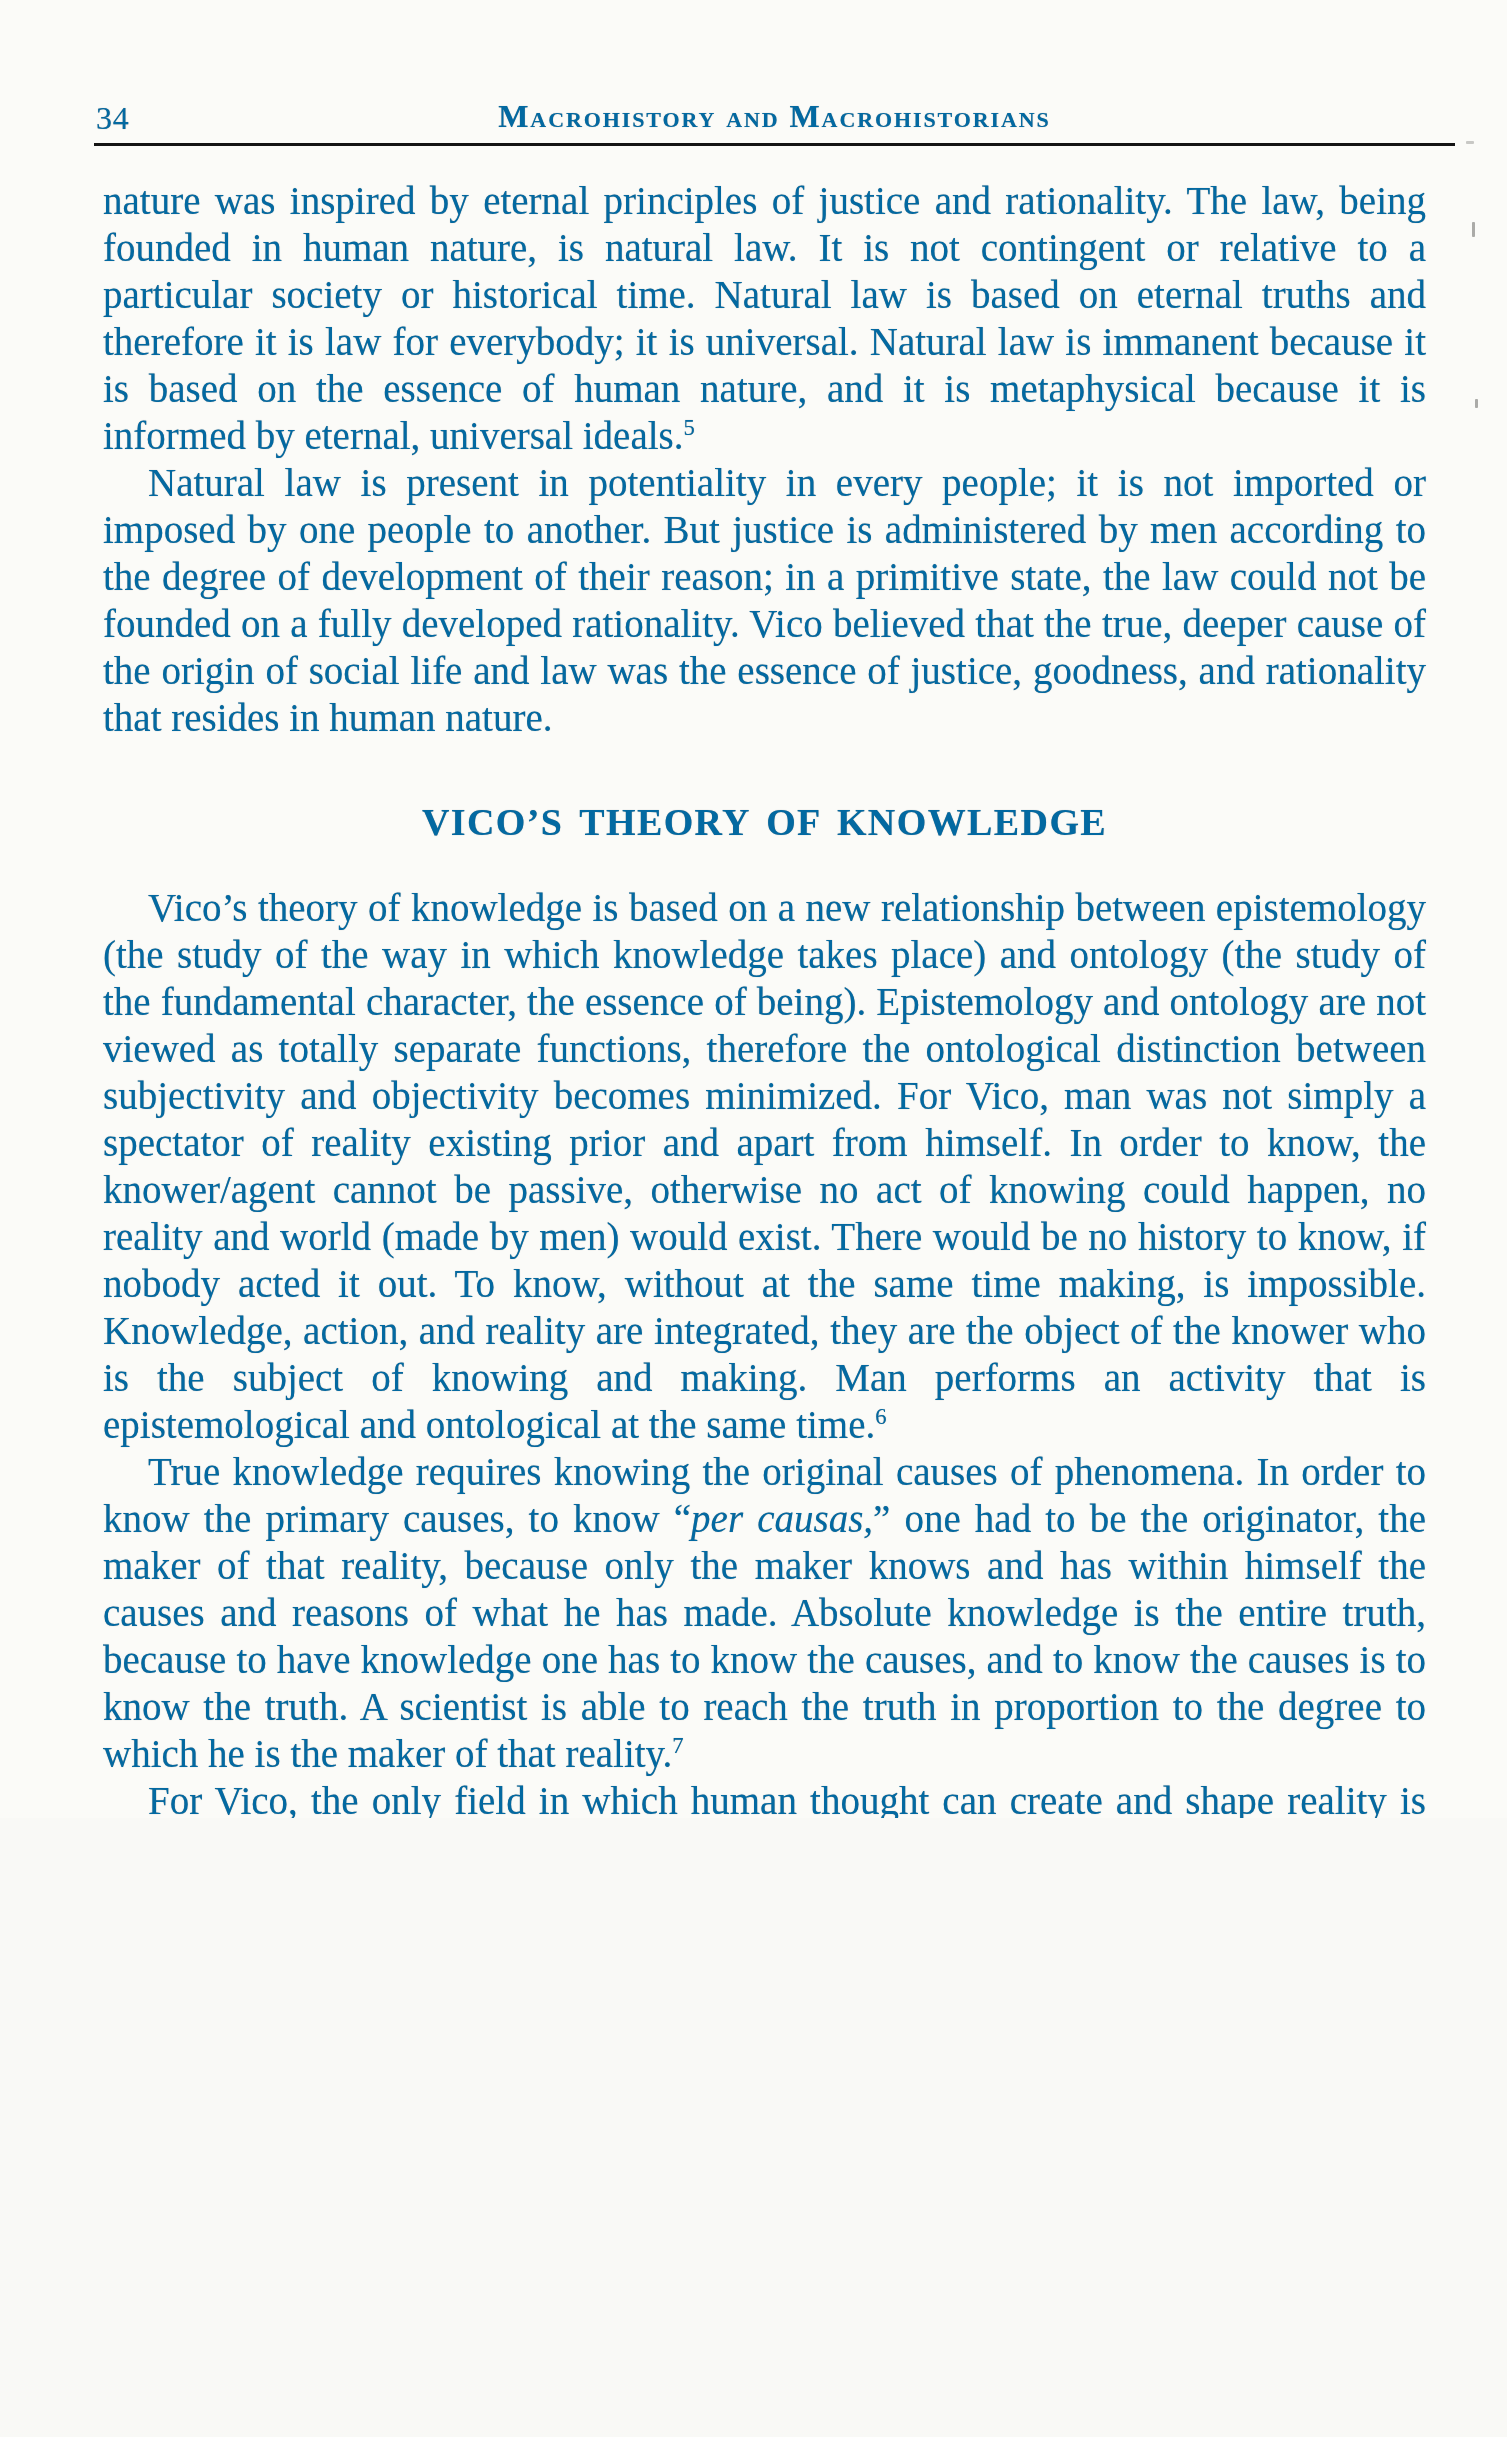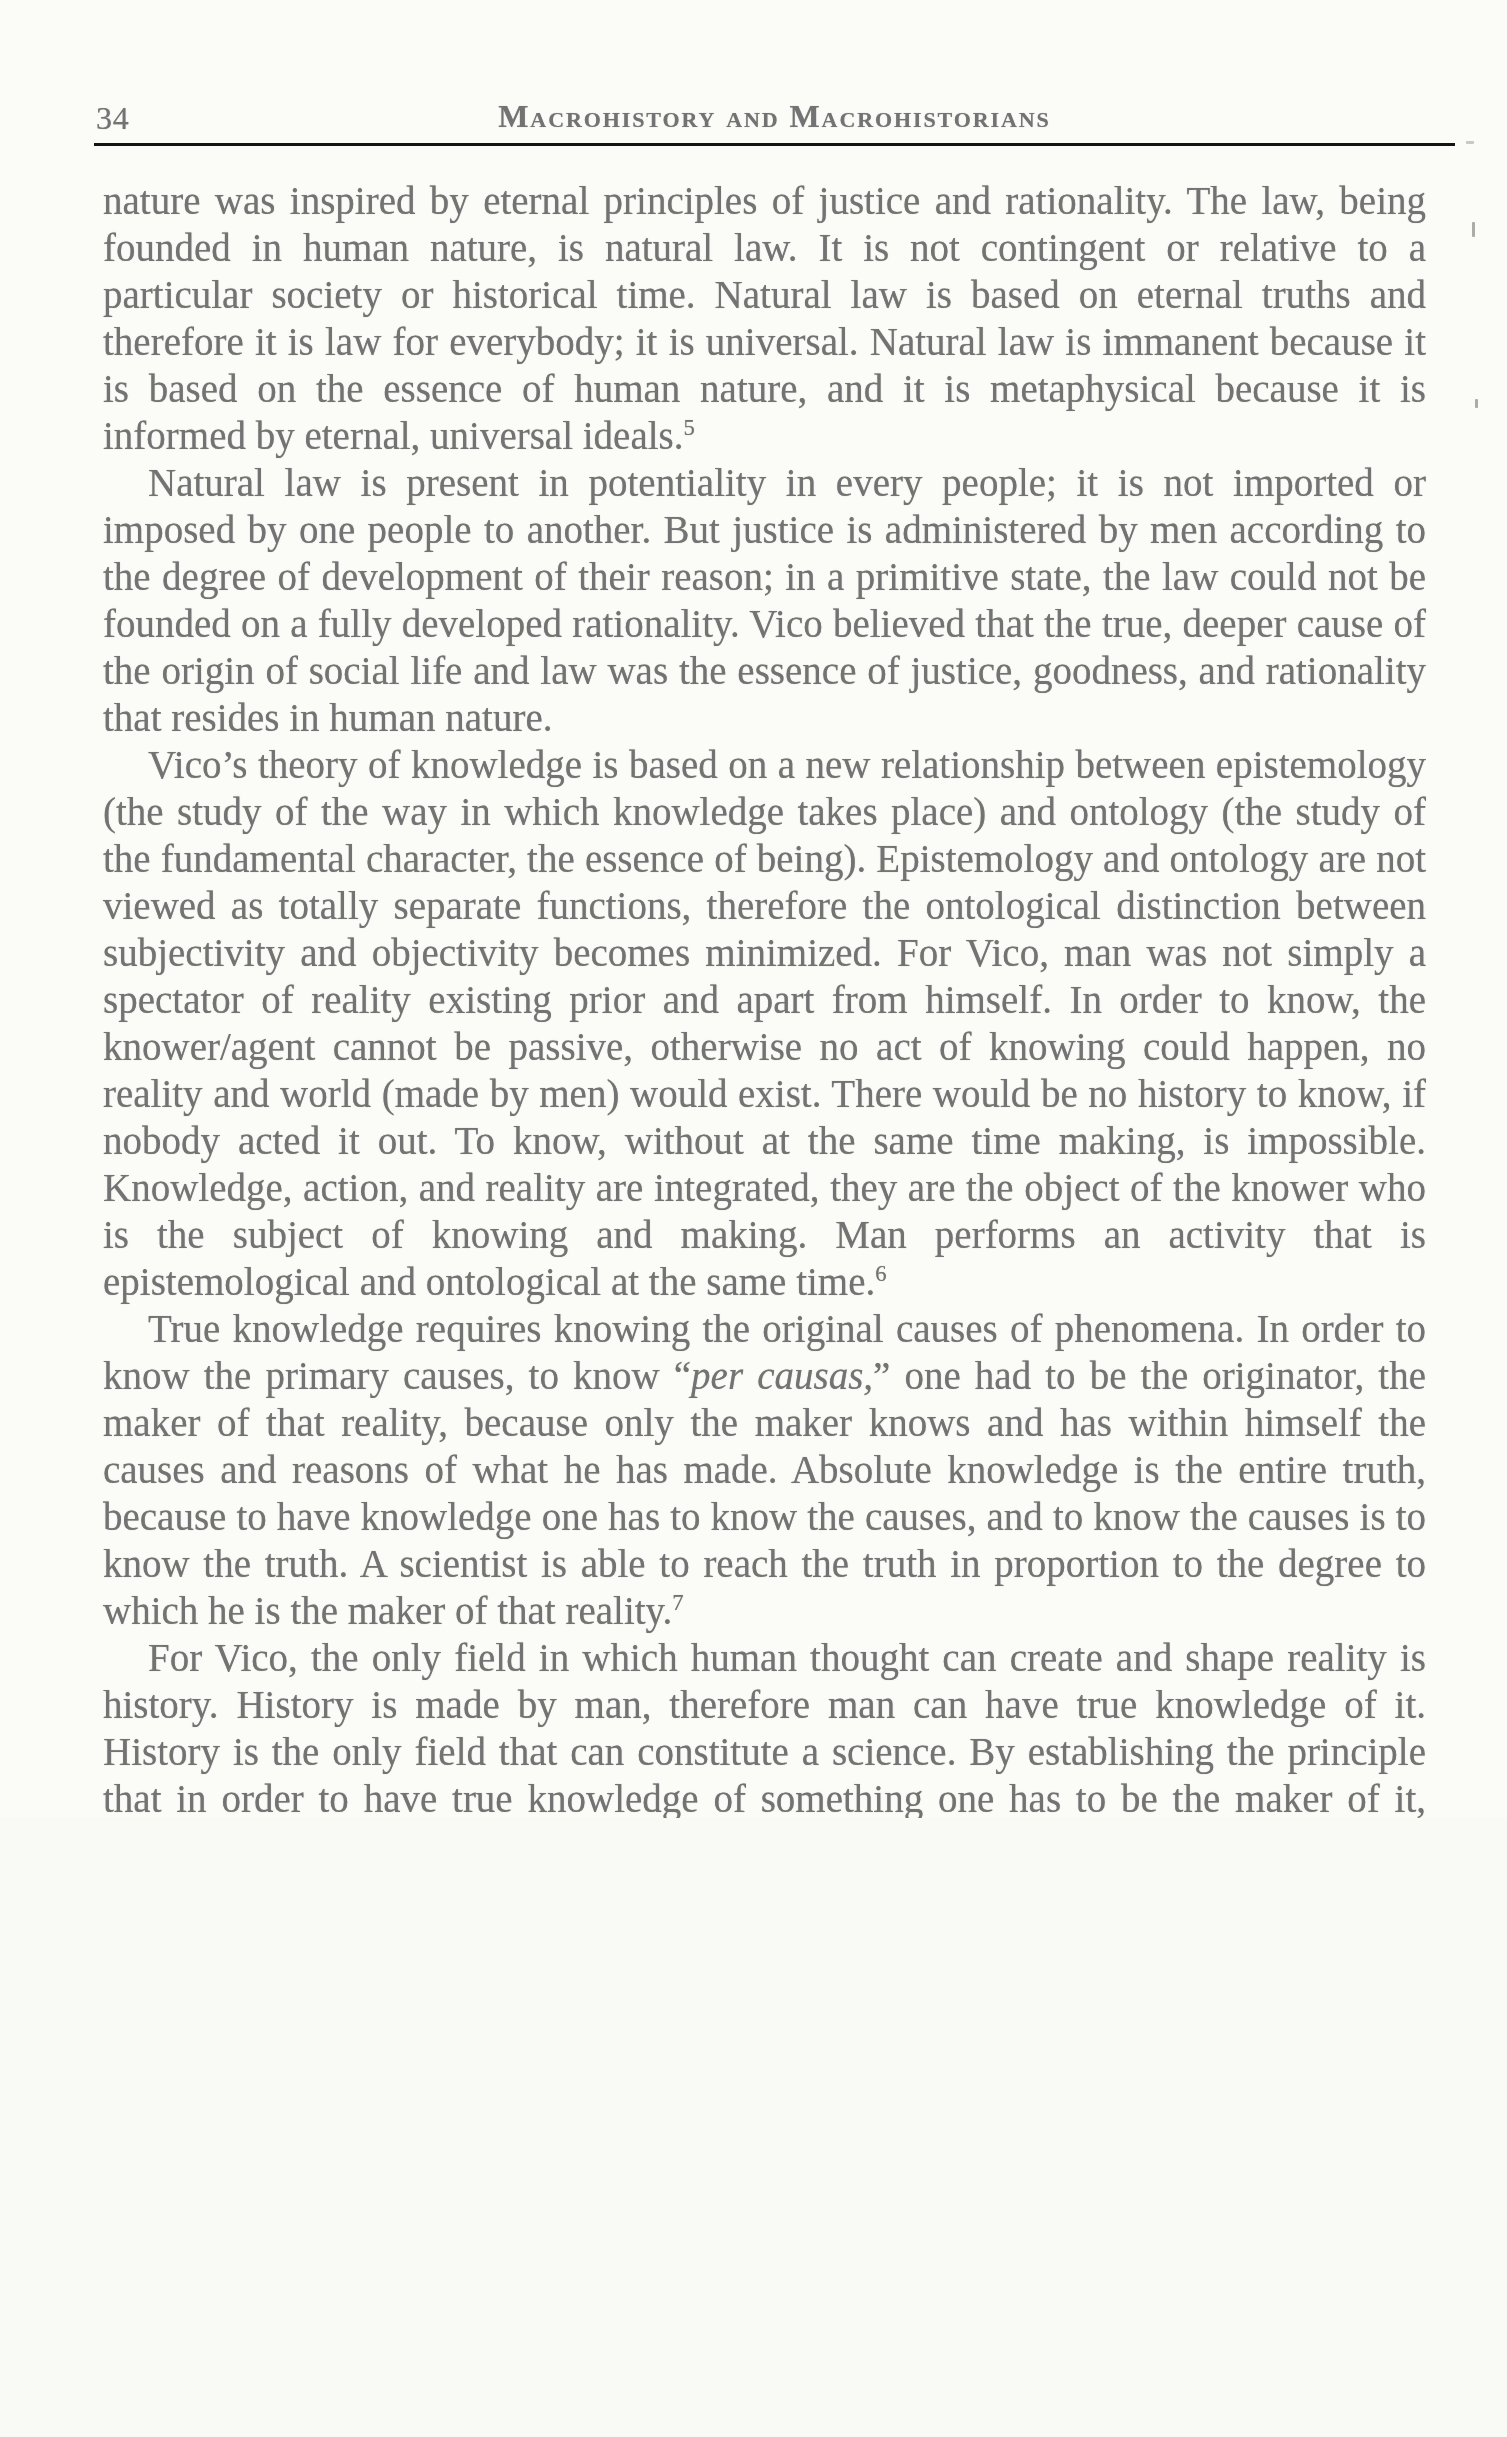--- a/index.html
+++ b/index.html
@@ -8,21 +8,21 @@
     width: 1507px;
     height: 2438px;
     background: #f9f9f6;
   }
   .page {
     position: relative;
     width: 1507px;
     height: 1818px;
     background: #fbfbf8;
     overflow: hidden;
-    color: #737373;
+    color: #0369a1;
     font-family: "Liberation Serif", "DejaVu Serif", serif;
   }
   
   .page-header {
     position: absolute;
     left: 94px;
     top: 98px;
     width: 1361px;
     border-bottom: 3.8px solid #141414;
     padding-bottom: 7.5px;
@@ -93,20 +93,21 @@
 <div class="page">
 
   <header class="page-header">
     <span class="page-number">34</span>
     <span class="running-head">Macrohistory and Macrohistorians</span>
   </header>
 
   <main class="text-block">
       <p class="paragraph"><span>nature was inspired by eternal principles of justice and rationality. The law, being founded in human nature, is natural law. It is not contingent or relative to a particular society or historical time. Natural law is based on eternal truths and therefore it is law for everybody; it is universal. Natural law is immanent because it is based on the essence of human nature, and it is metaphysical because it is informed by eternal, universal ideals.</span><sup>5</sup></p>
       <p class="paragraph indent"><span>Natural law is present in potentiality in every people; it is not imported or imposed by one people to another. But justice is administered by men according to the degree of development of their reason; in a primitive state, the law could not be founded on a fully developed rationality. Vico believed that the true, deeper cause of the origin of social life and law was the essence of justice, goodness, and rationality that resides in human nature.</span></p>
+      <h2 class="section-heading">VICO’S THEORY OF KNOWLEDGE</h2>
       <p class="paragraph indent"><span>Vico’s theory of knowledge is based on a new relationship between epistemology (the study of the way in which knowledge takes place) and ontology (the study of the fundamental character, the essence of being). Epistemology and ontology are not viewed as totally separate functions, therefore the ontological distinction between subjectivity and objectivity becomes minimized. For Vico, man was not simply a spectator of reality existing prior and apart from himself. In order to know, the knower/agent cannot be passive, otherwise no act of knowing could happen, no reality and world (made by men) would exist. There would be no history to know, if nobody acted it out. To know, without at the same time making, is impossible. Knowledge, action, and reality are integrated, they are the object of the knower who is the subject of knowing and making. Man performs an activity that is epistemological and ontological at the same time.</span><sup>6</sup></p>
       <p class="paragraph indent"><span>True knowledge requires knowing the original causes of phenomena. In order to know the primary causes, to know “</span><i>per causas,</i><span>” one had to be the originator, the maker of that reality, because only the maker knows and has within himself the causes and reasons of what he has made. Absolute knowledge is the entire truth, because to have knowledge one has to know the causes, and to know the causes is to know the truth. A scientist is able to reach the truth in proportion to the degree to which he is the maker of that reality.</span><sup>7</sup></p>
       <p class="paragraph indent"><span>For Vico, the only field in which human thought can create and shape reality is history. History is made by man, therefore man can have true knowledge of it. History is the only field that can constitute a science. By establishing the principle that in order to have true knowledge of something one has to be the maker of it, Vico expresses his skepticism of the power of pure reasoning to understand reality. Vico’s fundamental criteria of knowledge holds that “</span><i>verum and factum converuntur</i><span>” (what is true and what is made coincide).</span><sup>8</sup></p>
     </main>
 
   <div class="speck speck-1"></div>
   <div class="speck speck-2"></div>
   <div class="speck speck-3"></div>
 
 </div>

